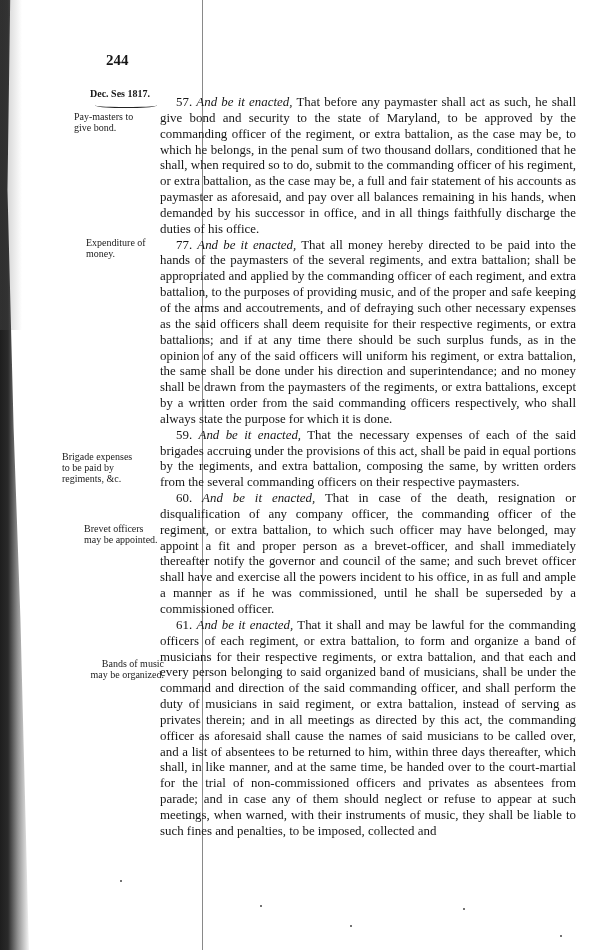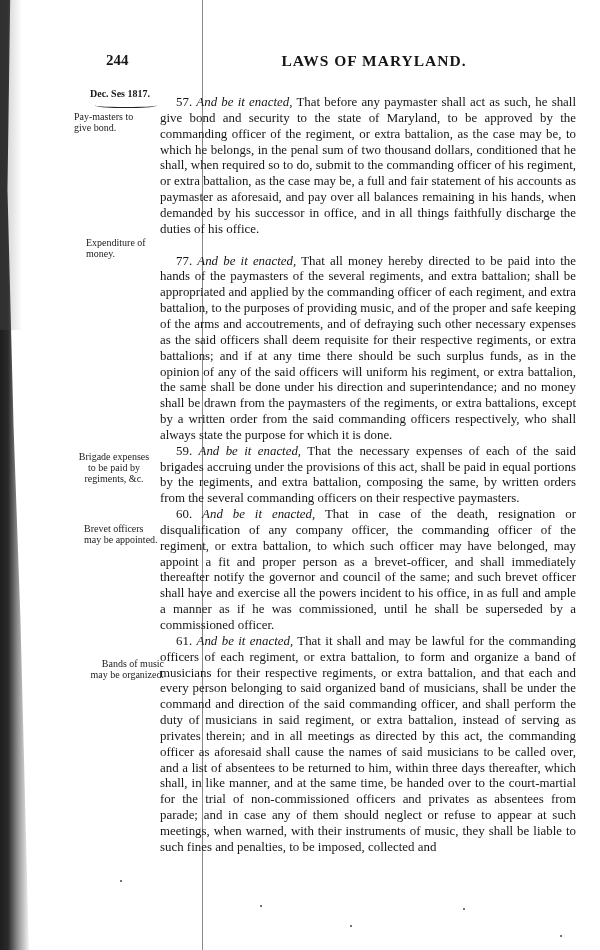--- a/index.html
+++ b/index.html
@@ -32,21 +32,21 @@
   .running-title {
     position: absolute; left: 0; right: 0; top: 0; text-align: center;
     font-weight: bold; font-size: 15.5px; letter-spacing: 1px;
     padding-left: 90px;
   }
   .margin-note {
     position: absolute; left: 76px; width: 78px;
     font-size: 10px; line-height: 11px; font-weight: normal;
     color: #1a1a1a;
   }
-  .margin-note.right-align { text-align: center; left: 74px; width: 80px; }
+  .margin-note.right-align { text-align: left; left: 62px; width: 80px; }
   .session-note { position: absolute; left: 90px; top: 88px; font-size: 10px; font-weight: bold; }
   .brace {
     position: absolute; left: 95px; top: 101px; width: 62px; height: 6px;
     border-bottom: 1.5px solid #222; border-radius: 0 0 40% 40%;
   }
   .body-text {
     position: absolute; left: 160px; width: 416px;
     font-size: 12.9px; line-height: 15.85px;
     text-align: justify;
   }
@@ -57,34 +57,33 @@
 </style>
 </head>
 <body>
 
 <div class="scan-edge"></div>
 <div class="scan-edge-top"></div>
 <div class="gutter-line"></div>
 
 <div class="header">
   <span class="page-number">244</span>
-  <span class="running-title">LAWS OF MARYLAND.</span>
 </div>
 
 <div class="session-note">Dec. Ses 1817.</div>
 <div class="brace"></div>
 
 <div class="margin-note" style="top:111px; left:74px;">Pay-masters to give bond.</div>
 <div class="margin-note" style="top:237px; left:86px;">Expenditure of money.</div>
 <div class="margin-note right-align" style="top:451px;">Brigade expenses to be paid by regiments, &amp;c.</div>
 <div class="margin-note" style="top:523px; left:84px;">Brevet officers may be appointed.</div>
 <div class="margin-note" style="top:658px; left:86px;text-align:right;">Bands of music may be organized.</div>
 
 <div class="body-text" style="top:95px;">
-  <p style="margin-bottom:16px;">
+  <p style="margin-bottom:0;">
     <span class="section-num">57.</span>
     <span class="enacting">And be it enacted,</span><span> That before any paymaster shall act as such, he shall give bond and security to the state of Maryland, to be approved by the commanding officer of the regiment, or extra battalion, as the case may be, to which he belongs, in the penal sum of two thousand dollars, conditioned that he shall, when required so to do, submit to the commanding officer of his regiment, or extra battalion, as the case may be, a full and fair statement of his accounts as paymaster as aforesaid, and pay over all balances remaining in his hands, when demanded by his successor in office, and in all things faithfully discharge the duties of his office.</span>
   </p>
   <p>
     <span class="section-num">77.</span>
     <span class="enacting">And be it enacted,</span><span> That all money hereby directed to be paid into the hands of the paymasters of the several regiments, and extra battalion; shall be appropriated and applied by the commanding officer of each regiment, and extra battalion, to the purposes of providing music, and of the proper and safe keeping of the arms and accoutrements, and of defraying such other necessary expenses as the said officers shall deem requisite for their respective regiments, or extra battalions; and if at any time there should be such surplus funds, as in the opinion of any of the said officers will uniform his regiment, or extra battalion, the same shall be done under his direction and superintendance; and no money shall be drawn from the paymasters of the regiments, or extra battalions, except by a written order from the said commanding officers respectively, who shall always state the purpose for which it is done.</span>
   </p>
   <p>
     <span class="section-num">59.</span>
     <span class="enacting">And be it enacted,</span><span> That the necessary expenses of each of the said brigades accruing under the provisions of this act, shall be paid in equal portions by the regiments, and extra battalion, composing the same, by written orders from the several commanding officers on their respective paymasters.</span>

